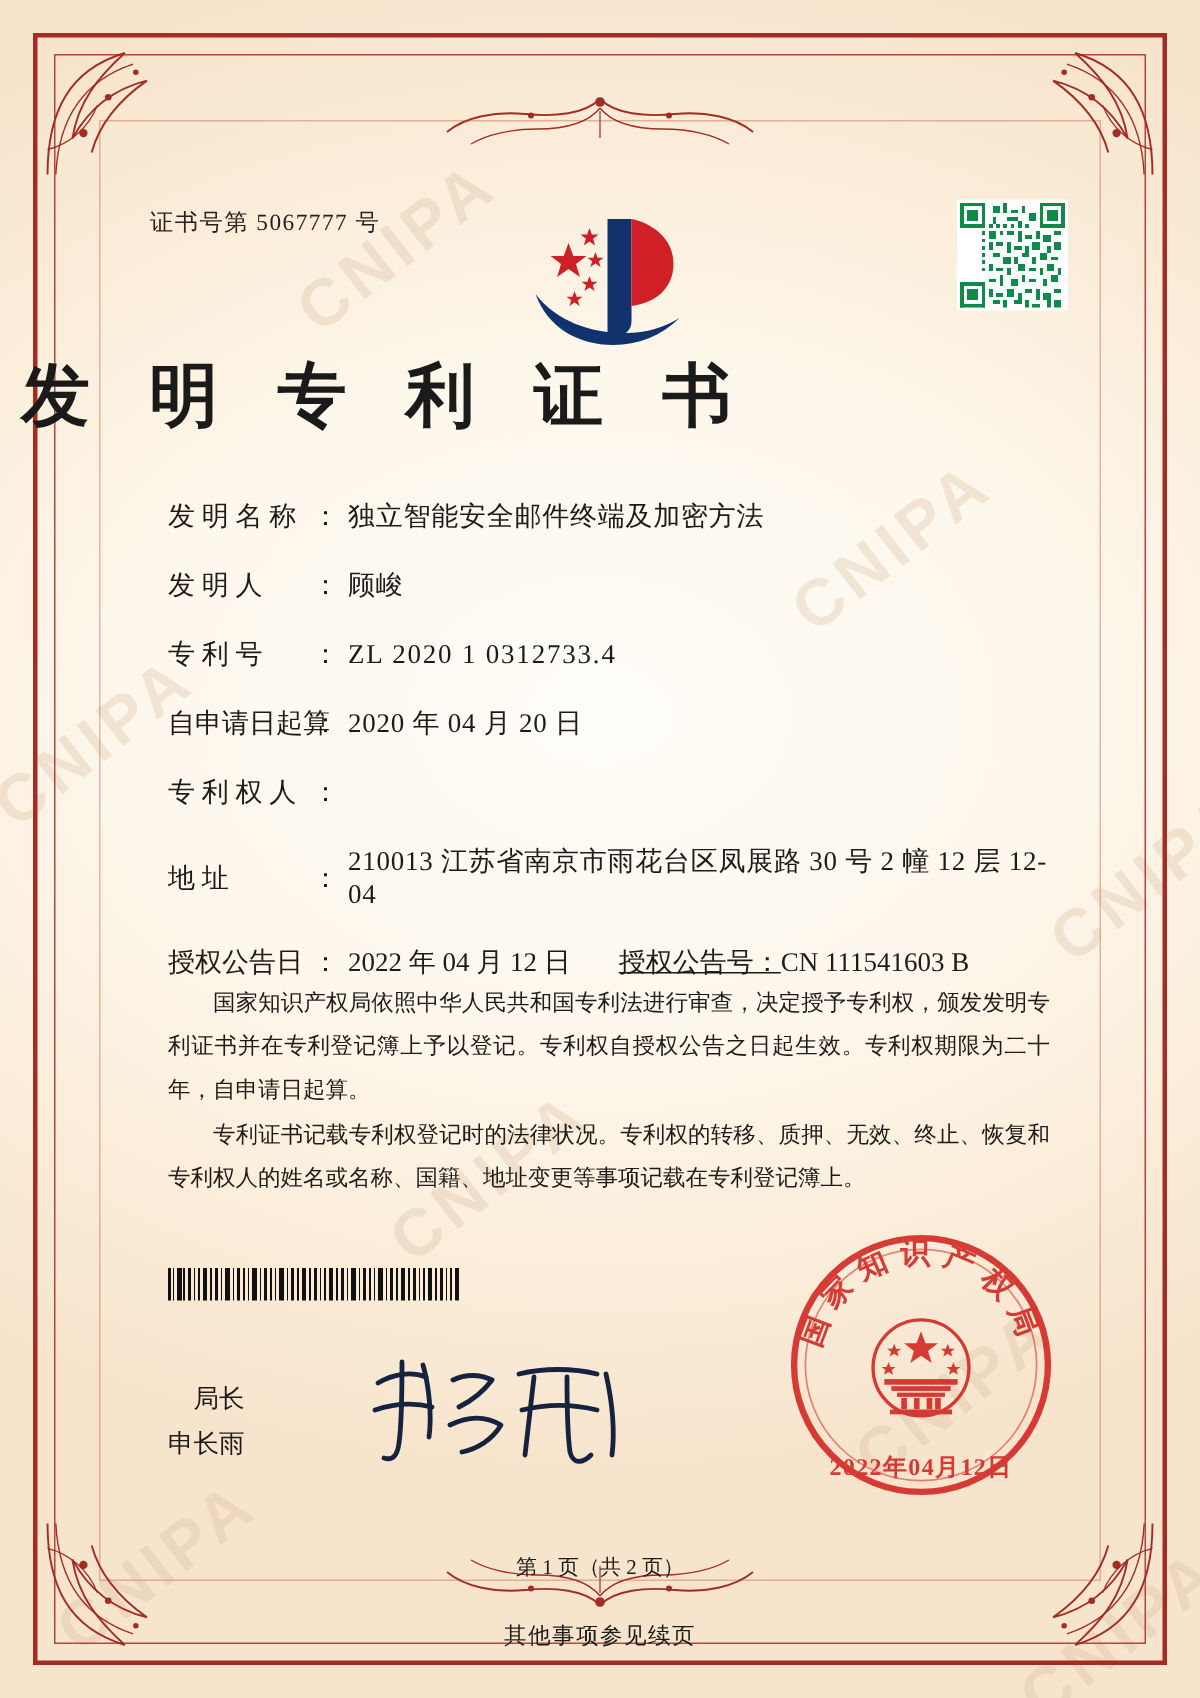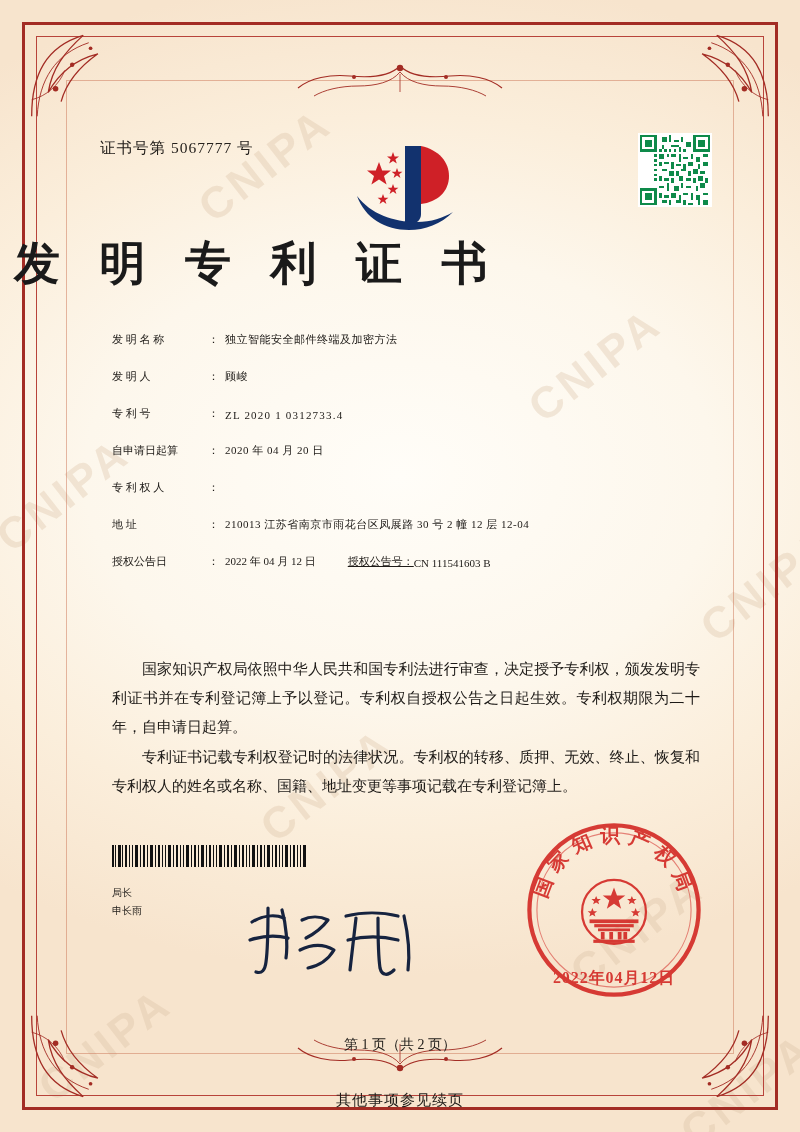--- a/index.html
+++ b/index.html
@@ -131,23 +131,23 @@
 
   
   .fields {
     position: absolute;
     left: 112px;
     top: 332px;
     right: 96px;
   }
   .field-row {
     display: flex;
-    align-items: flex-end;
+    align-items: center;
     margin-bottom: 22px;
-    font-size: 11px;
+    font-size: 18px;
     color: #1d1a17;
   }
   .field-label {
     width: 96px;
     flex: 0 0 96px;
     letter-spacing: 0;
     white-space: nowrap;
   }
   .field-colon {
     flex: 0 0 auto;
@@ -187,24 +187,25 @@
     top: 845px;
     width: 196px;
     height: 22px;
   }
   .barcode svg { display:block; width:100%; height:100%; }
 
   
   .sig-labels {
     position: absolute;
     left: 112px;
-    top: 884px;
-    font-size: 10px;
+    top: 918px;
+    font-size: 17px;
     line-height: 1.75;
     color: #1d1a17;
+    text-align: right;
   }
   .sig-hand {
     position: absolute;
     left: 238px;
     top: 900px;
     width: 190px;
     height: 82px;
     color: #16233f;
   }
   .sig-hand svg { display:block; width:100%; height:100%; }
@@ -228,21 +229,21 @@
     text-align: center;
     bottom: 78px;
     font-size: 14px;
     color: #1d1a17;
   }
   .footnote {
     position: absolute;
     left: 0;
     width: 100%;
     text-align: center;
-    bottom: 22px;
+    bottom: 32px;
     font-size: 15px;
     letter-spacing: 1px;
     color: #1d1a17;
   }
 </style>
 </head>
 <body>
 
 <div class="page">
 

